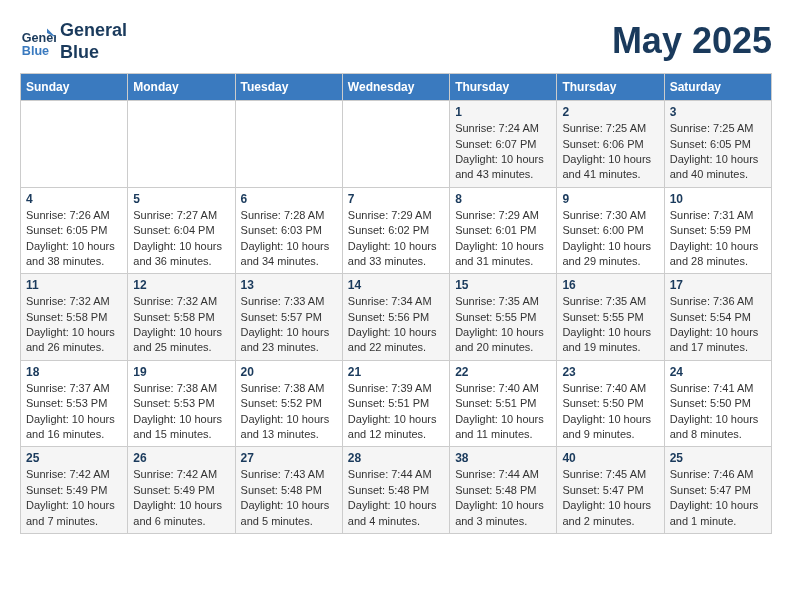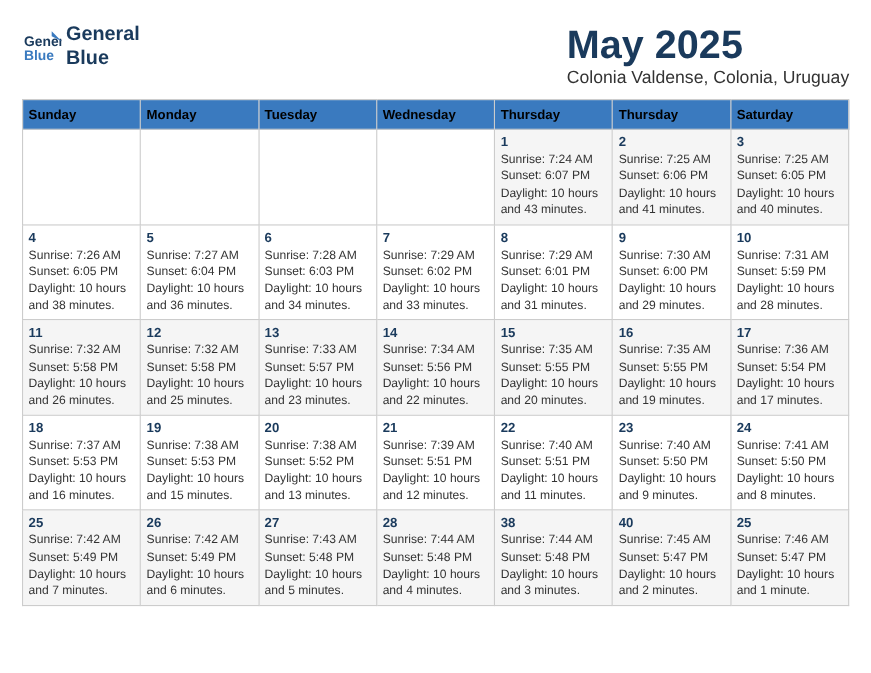--- a/index.html
+++ b/index.html
@@ -25,39 +25,39 @@
       font-weight: bold;
       color: #1a3a5c;
       line-height: 1.2;
     }
     .logo-icon {
       width: 36px;
       height: 36px;
       margin-right: 4px;
     }
     .title-section {
-      text-align: left;
+      text-align: center;
     }
     .month-title {
       font-size: 36px;
       font-weight: bold;
       color: #1a3a5c;
     }
     .subtitle {
       font-size: 16px;
       color: #333;
     }
     table {
       width: 100%;
       border-collapse: collapse;
       font-size: 11px;
     }
     thead tr th {
       background-color: #3a7abf;
-      color: #000000;
+      color: #ffffff;
       text-align: left;
       padding: 6px 5px;
       font-size: 12px;
       font-weight: bold;
       border: 1px solid #ccc;
     }
     tbody tr td {
       border: 1px solid #ccc;
       padding: 4px 5px;
       vertical-align: top;
@@ -93,21 +93,20 @@
       <text x="2" y="34" font-size="14" font-weight="bold" fill="#3a7abf">Blue</text>
       <polygon points="30,5 40,15 30,10" fill="#3a7abf"></polygon>
     </svg>
     <div class="logo-text">
       <div>General</div>
       <div>Blue</div>
     </div>
   </div>
   <div class="title-section">
     <div class="month-title">May 2025</div>
-    <div class="subtitle">Colonia Valdense, Colonia, Uruguay</div>
   </div>
 </div>
 
 <table>
   <thead>
     <tr>
     <th>Sunday</th>
         <th>Monday</th>
         <th>Tuesday</th>
         <th>Wednesday</th>

